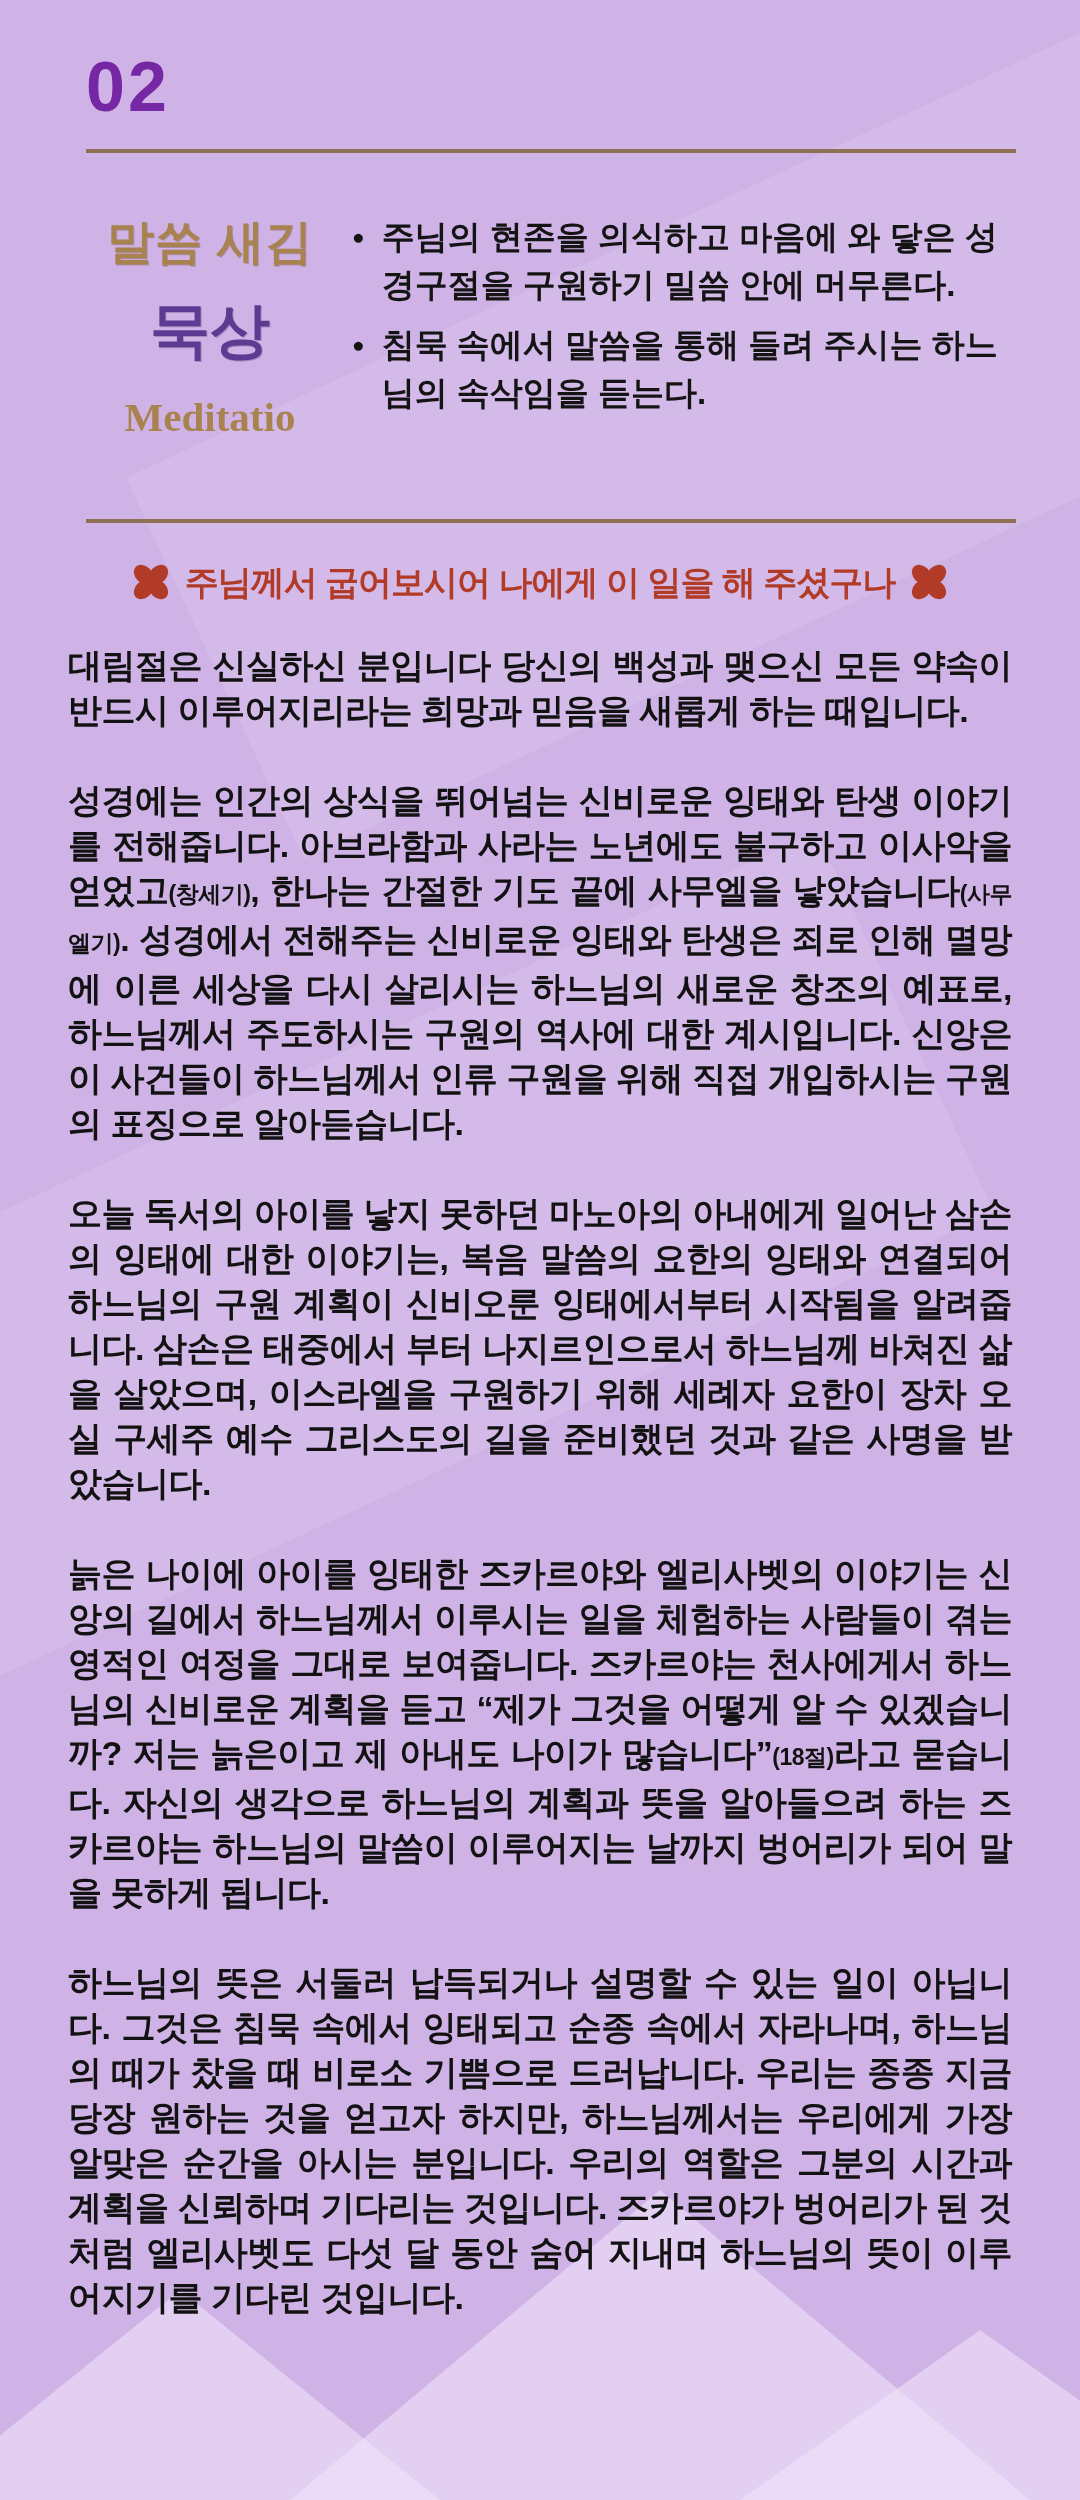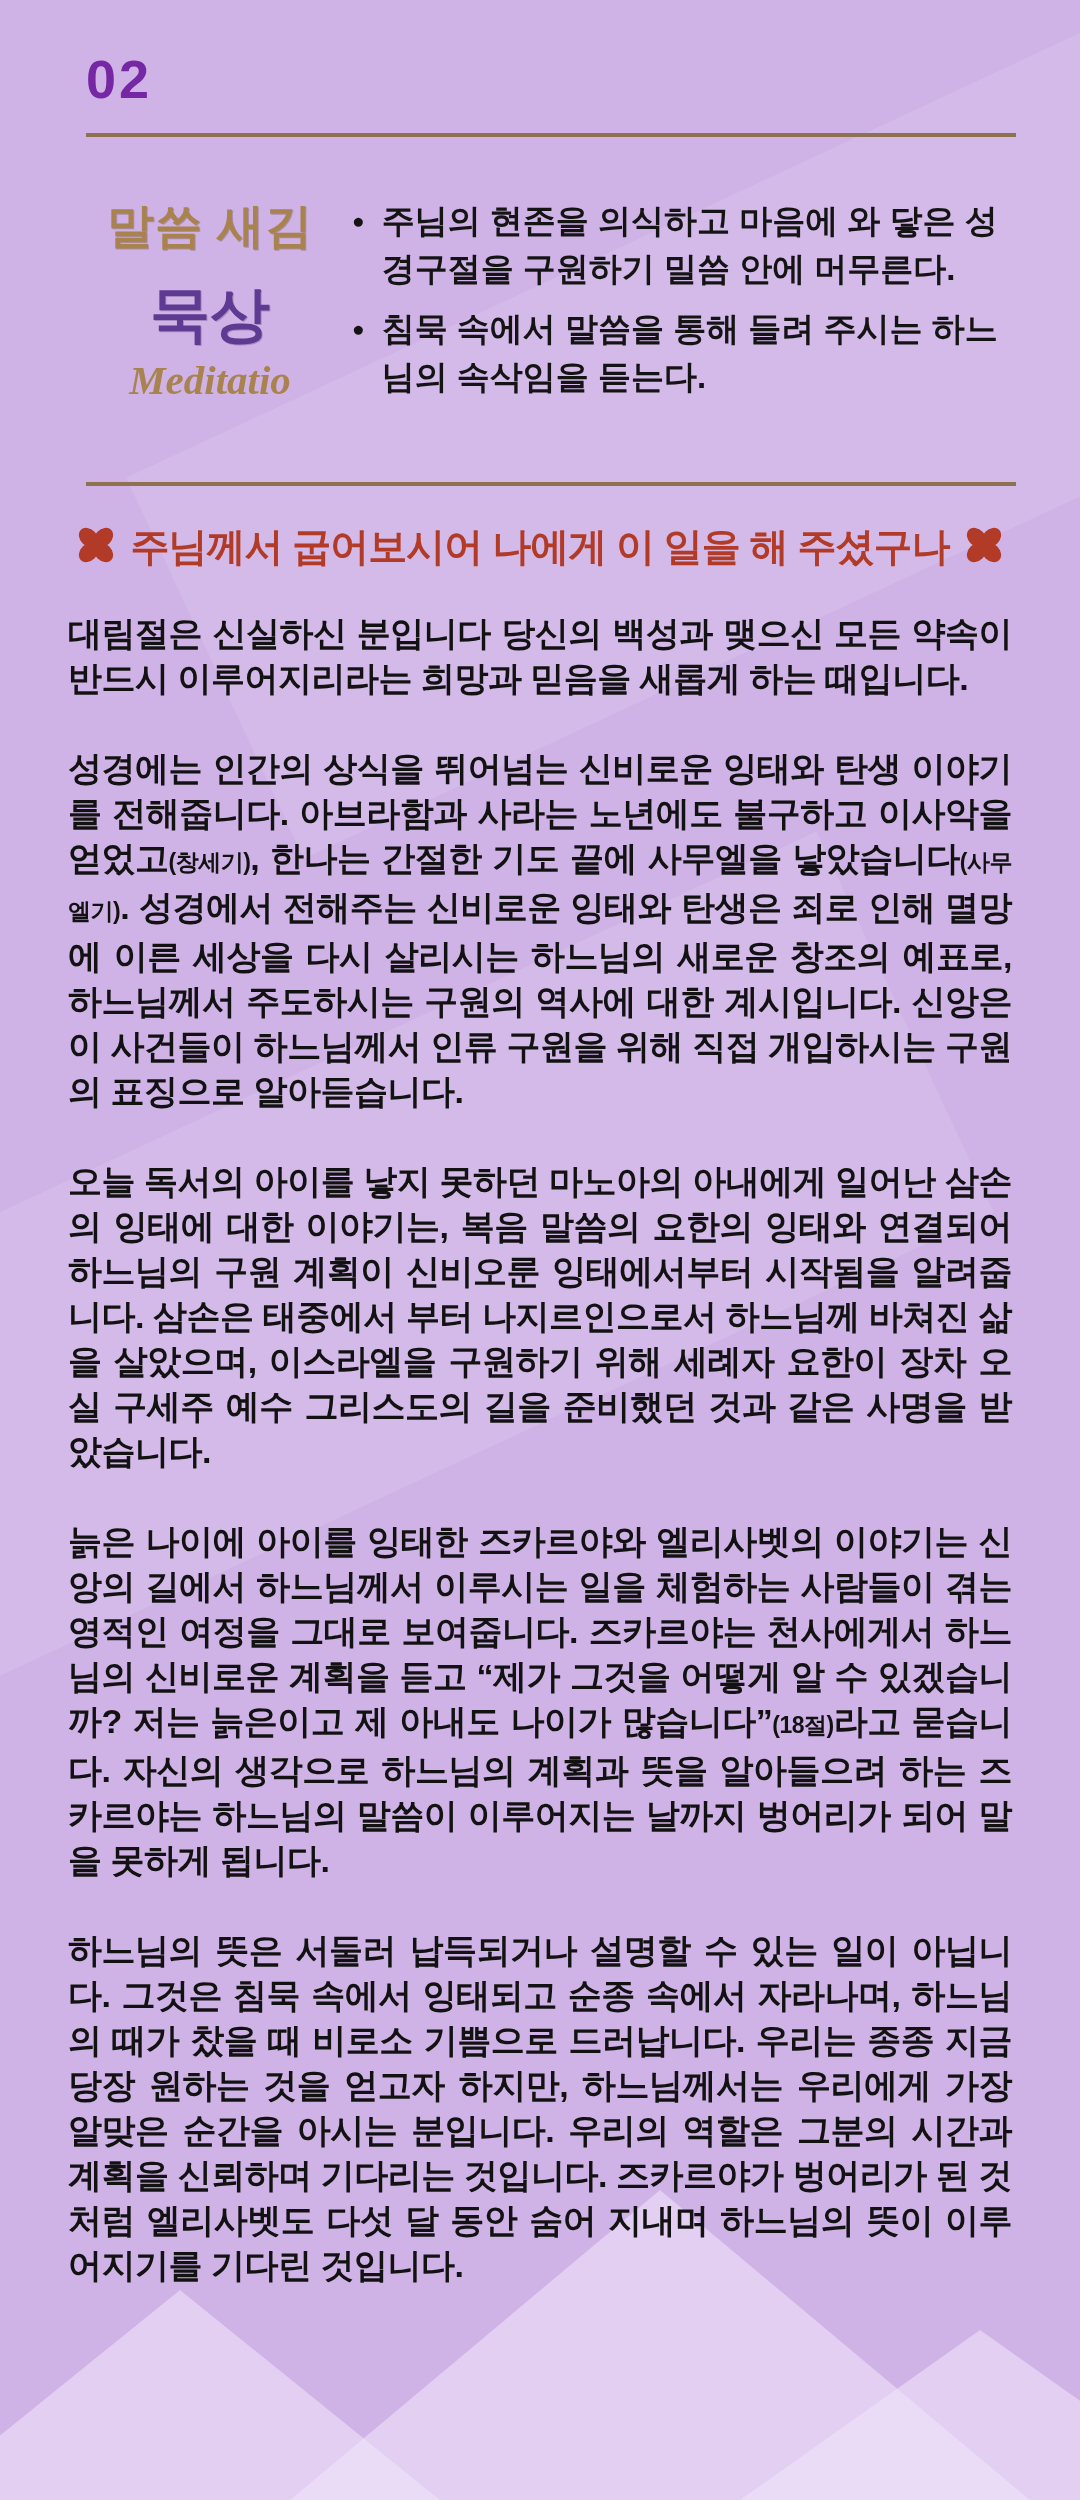--- a/index.html
+++ b/index.html
@@ -43,21 +43,21 @@
     clip-path: polygon(50% 0, 0 100%, 100% 100%);
   }
   .mountain-3 {
     left: 740px; top: 2330px; width: 480px; height: 170px;
     clip-path: polygon(50% 0, 0 100%, 100% 100%);
   }
   
   .content { position: relative; z-index: 2; }
   .section-number {
     margin: 52px 0 0 86px;
-    font-size: 54px;
+    font-size: 70px;
     font-weight: 700;
     letter-spacing: 3px;
     color: #7627a3;
     line-height: 1;
   }
   .rule {
     border: none;
     height: 4px;
     background: #8e7150;
     margin: 0 0 0 86px;
@@ -87,21 +87,21 @@
     font-size: 60px;
     font-weight: 800;
     margin-top: 17px;
     text-shadow: 1px 1px 0 rgba(40,20,70,0.25);
   }
   .ht-lat {
     color: #a8834f;
     font-family: "Liberation Serif", serif;
     font-size: 41px;
     font-weight: 700;
-    font-style: italic;
+    margin-top: 21px;
   }
   .bullets {
     list-style: none;
     margin: 2px 0 0 0;
     padding: 0 0 0 22px;
     flex: 1;
   }
   .bullet-item {
     display: flex;
     align-items: flex-start;
@@ -115,24 +115,24 @@
     flex: none;
     font-size: 21px;
     line-height: 48px;
     margin-right: 17px;
     color: #141414;
   }
   .quote-title {
     margin: 38px 0 0 0;
     display: flex;
     justify-content: center;
-    align-items: flex-start;
+    align-items: flex-end;
     gap: 13px;
     color: #b23b28;
-    font-size: 39px;
+    font-size: 34px;
     font-weight: 800;
     letter-spacing: -1px;
     line-height: 1.2;
   }
   .clover { width: 42px; height: 42px; flex: none; }
   .body-text {
     margin: 40px 68px 0 68px;
     color: #121212;
   }
   .body-text p {

